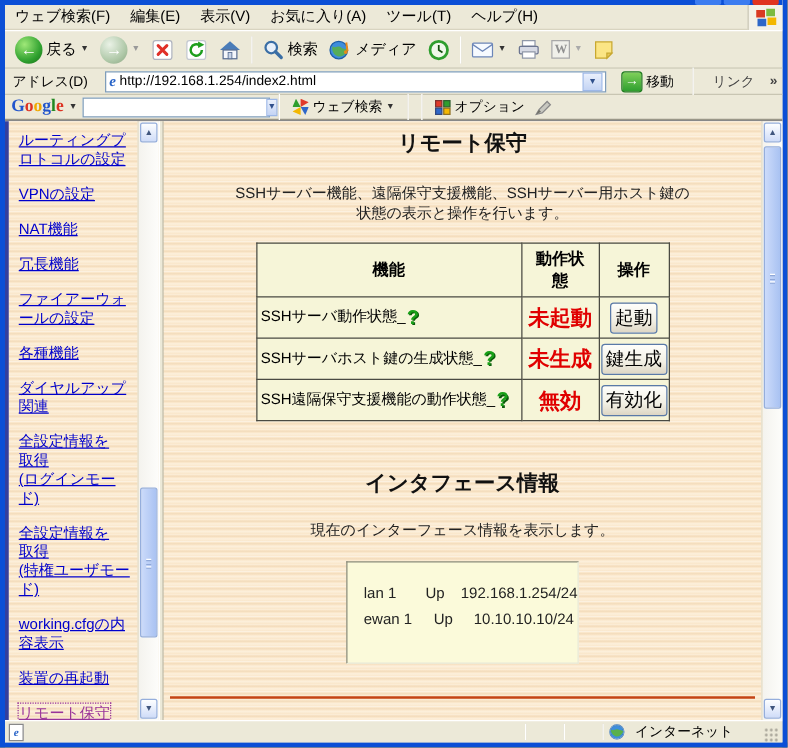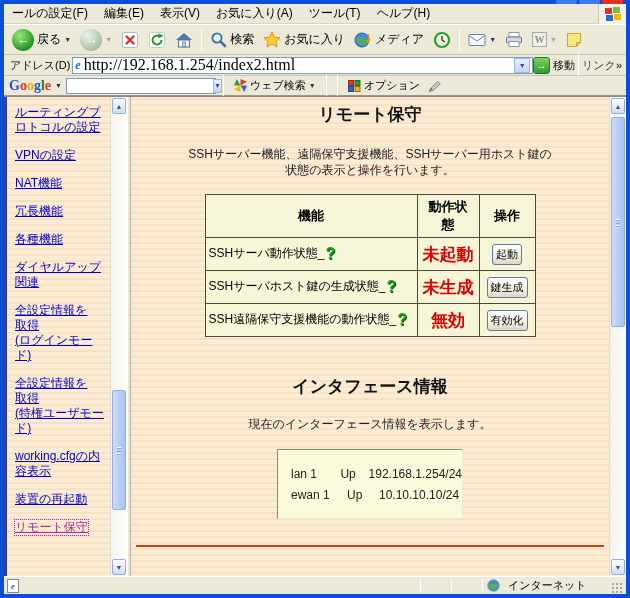--- a/index.html
+++ b/index.html
@@ -24,25 +24,25 @@
   .flagbox{width:28px;height:20px;display:flex;align-items:center;justify-content:center;border-left:1px solid #C8C5B2;background:#F4F2E8;}
   
   .toolbar{height:31px;display:flex;align-items:center;gap:1px;padding:0 4px;background:#ECE9D8;border-bottom:1px solid #C8C5B2;border-top:1px solid #FFF;flex:0 0 auto;}
   .tbtn{display:flex;align-items:center;gap:3px;padding:2px 4px;border-radius:3px;font-size:12px;color:#000;}
   .circle{width:22px;height:22px;border-radius:50%;display:flex;align-items:center;justify-content:center;color:#fff;font-weight:bold;font-size:13px;line-height:1;}
   .circle.green{background:radial-gradient(circle at 35% 30%,#9FE878,#2FA12F 62%,#156A15);}
   .circle.gray{background:radial-gradient(circle at 35% 30%,#EAF2E6,#AFC8A8 62%,#88A480);}
   .drop{font-size:7px;color:#333;}
   .tsep{width:1px;height:22px;background:#C8C5B2;border-right:1px solid #FFF;margin:0 3px;}
   
-  .addressbar{height:21px;display:flex;align-items:center;background:#ECE9D8;border-bottom:1px solid #C8C5B2;padding:0 4px;gap:0;flex:0 0 auto;}
+  .addressbar{height:21px;display:flex;align-items:center;background:#ECE9D8;border-bottom:1px solid #C8C5B2;padding:0 4px;gap:12px;flex:0 0 auto;}
   .addr-label{font-size:11px;padding:0 2px;}
   .addr-input{flex:1;height:17px;background:#FFF;border:1px solid #7F9DB9;display:flex;align-items:center;padding:0 2px;gap:3px;}
   .ie-e{color:#2864C8;font-weight:bold;font-style:italic;font-size:12px;font-family:"Liberation Serif",serif;}
-  .addr-url{font-size:16px;color:#000;flex:1;border:none;outline:none;background:transparent;font-family:Liberation Serif, serif;height:15px;padding:0;}
+  .addr-url{font-size:11px;color:#000;flex:1;border:none;outline:none;background:transparent;font-family:Liberation Sans, sans-serif;height:15px;padding:0;}
   .addr-drop{width:16px;height:15px;background:linear-gradient(180deg,#EAF0FC,#C4D4F4);border:1px solid #9DB8E8;display:flex;align-items:center;justify-content:center;font-size:7px;color:#30508C;}
   .go-group{display:flex;align-items:center;gap:3px;font-size:11px;}
   .go-icon{width:17px;height:17px;border-radius:3px;background:linear-gradient(180deg,#7FD05A,#2E9E2E);border:1px solid #1F7A1F;color:#fff;display:flex;align-items:center;justify-content:center;font-weight:bold;font-size:11px;}
   .links-label{font-size:11px;color:#444;}
   .chev{font-size:11px;color:#444;font-weight:bold;}
   
   .googlebar{height:20px;display:flex;align-items:center;background:#ECE9D8;border-bottom:1px solid #9A9788;padding:0 5px;gap:4px;flex:0 0 auto;}
   .glogo{font-family:"Liberation Serif",serif;font-weight:bold;font-size:14px;letter-spacing:0px;}
   .g1,.g4{color:#2255CC;} .g2,.g6{color:#DD3322;} .g3{color:#F0A800;} .g5{color:#228822;}
   .gsearch{width:150px;height:16px;background:#fff;border:1px solid #7F9DB9;display:flex;align-items:center;}
@@ -74,24 +74,24 @@
   .page-title{text-align:center;font-size:17px;font-weight:bold;color:#111;margin-top:2px;}
   .page-desc{text-align:center;font-size:12px;color:#222;margin-top:20px;white-space:pre-line;line-height:16px;}
   table.fn{border-collapse:collapse;margin:16px auto 0;background:#F6F5D8;}
   table.fn th,table.fn td{border:1px solid #4A4A42;}
   table.fn th{font-size:13px;font-weight:bold;padding:3px 8px;height:22px;}
   td.cell-fn{width:212px;font-size:12px;padding:2px 3px;height:33px;vertical-align:middle;}
   td.cell-st{width:62px;text-align:center;font-size:17px;font-weight:bold;}
   td.cell-op{width:56px;text-align:center;}
   .status-red{color:#E00000;}
   .help-icon{display:inline-block;color:#18A018;font-weight:bold;font-size:16px;text-shadow:1px 1px 0 #0A5A0A;margin-left:1px;vertical-align:-2px;}
-  .xp-btn{font-size:11px;font-family:"Liberation Sans",sans-serif;padding:2px 3px;background:linear-gradient(180deg,#FEFEFB,#F2F0E4 60%,#DDD6C4);border:1px solid #5A7AA8;border-radius:3px;color:#000;cursor:pointer;}
+  .xp-btn{font-size:15px;font-family:"Liberation Sans",sans-serif;padding:2px 3px;background:linear-gradient(180deg,#FEFEFB,#F2F0E4 60%,#DDD6C4);border:1px solid #5A7AA8;border-radius:3px;color:#000;cursor:pointer;}
   .if-title{text-align:center;font-size:17px;font-weight:bold;color:#111;margin-top:38px;}
   .if-desc{text-align:center;font-size:12px;color:#222;margin-top:18px;}
-  .if-box{width:186px;height:70px;margin:16px auto 0;background:#FBFADA;border:1px solid;border-color:#8A8A7A #E8E8D8 #E8E8D8 #8A8A7A;padding:17px 0 0 13px;}
+  .if-box{width:186px;height:82px;margin:16px auto 0;background:#FBFADA;border:1px solid;border-color:#8A8A7A #E8E8D8 #E8E8D8 #8A8A7A;padding:17px 0 0 13px;}
   .if-row{display:flex;font-size:12px;color:#222;margin-bottom:7px;}
   .if-name{width:56px;}
   .if-state{width:32px;}
   .red-hr{height:2px;background:#C44414;border:none;margin:26px 5px 0 5px;}
   .footer-link{text-align:right;margin:15px 18px 0 0;}
   
   .statusbar{height:18px;background:#ECE9D8;border-top:1px solid #FFF;display:flex;align-items:center;padding:0 3px;gap:4px;flex:0 0 auto;font-size:11px;}
   .doc-icon{width:12px;height:14px;background:#FFF;border:1px solid #888;display:flex;align-items:center;justify-content:center;}
   .doc-icon span{color:#2864C8;font-weight:bold;font-size:9px;font-family:"Liberation Serif",serif;font-style:italic;}
   .statusbar .sp{flex:1;}
@@ -110,21 +110,21 @@
 
   <div class="titlestrip">
     <div class="btns">
       <div class="cap blue"></div>
       <div class="cap blue"></div>
       <div class="cap red"></div>
     </div>
   </div>
 
   <div class="menubar">
-    <span class="menu-item">ールの設定(F)</span>
+    <span class="menu-item">ウェブ検索(F)</span>
     <span class="menu-item">編集(E)</span>
     <span class="menu-item">表示(V)</span>
     <span class="menu-item">お気に入り(A)</span>
     <span class="menu-item">ツール(T)</span>
     <span class="menu-item">ヘルプ(H)</span>
     <span class="spacer"></span>
     <span class="flagbox">
       <svg width="20" height="18" viewBox="0 0 20 18">
         <rect x="2" y="3" width="7" height="6" fill="#D93A23"></rect>
         <rect x="10" y="2" width="7" height="6" fill="#7CBB3F"></rect>
@@ -176,28 +176,20 @@
         <svg width="17" height="17" viewBox="0 0 17 17">
           <circle cx="7" cy="7" r="4.6" fill="#E8F0FA" stroke="#3A6EA5" stroke-width="1.8"></circle>
           <line x1="10.4" y1="10.4" x2="15" y2="15" stroke="#3A6EA5" stroke-width="2.6" stroke-linecap="round"></line>
         </svg>
       </span>
       <span>検索</span>
     </div>
     <div class="tbtn">
       <span>
         <svg width="18" height="18" viewBox="0 0 18 18">
-          <polygon points="9,1 11.4,6.2 17,6.8 12.8,10.6 14,16 9,13 4,16 5.2,10.6 1,6.8 6.6,6.2" fill="#FFCC33" stroke="#D89010"></polygon>
-        </svg>
-      </span>
-      <span>お気に入り</span>
-    </div>
-    <div class="tbtn">
-      <span>
-        <svg width="18" height="18" viewBox="0 0 18 18">
           <circle cx="8" cy="9" r="7" fill="#3E8EDC" stroke="#1F5FA8"></circle>
           <path d="M3 6c2 2 5-1 7 1s4 0 5 2c-1 4-5 6-8 5S2 9 3 6z" fill="#59B04A" opacity="0.9"></path>
           <path d="M14 3l1 7" stroke="#E88A1A" stroke-width="1.6"></path>
           <circle cx="13.6" cy="10.6" r="1.5" fill="#E88A1A"></circle>
         </svg>
       </span>
       <span>メディア</span>
     </div>
     <div class="tbtn">
       <span>
@@ -298,20 +290,22 @@
   </div>
 
   <div class="content">
 
     <div class="sidebar texture">
       <div class="item"><span class="side-link">ルーティングプ
 ロトコルの設定</span></div>
       <div class="item"><span class="side-link">VPNの設定</span></div>
       <div class="item"><span class="side-link">NAT機能</span></div>
       <div class="item"><span class="side-link">冗長機能</span></div>
+      <div class="item"><span class="side-link">ファイアーウォ
+ールの設定</span></div>
       <div class="item"><span class="side-link">各種機能</span></div>
       <div class="item"><span class="side-link">ダイヤルアップ
 関連</span></div>
       <div class="item"><span class="side-link">全設定情報を
 取得
 (ログインモード)</span></div>
       <div class="item"><span class="side-link">全設定情報を
 取得
 (特権ユーザモー
 ド)</span></div>

